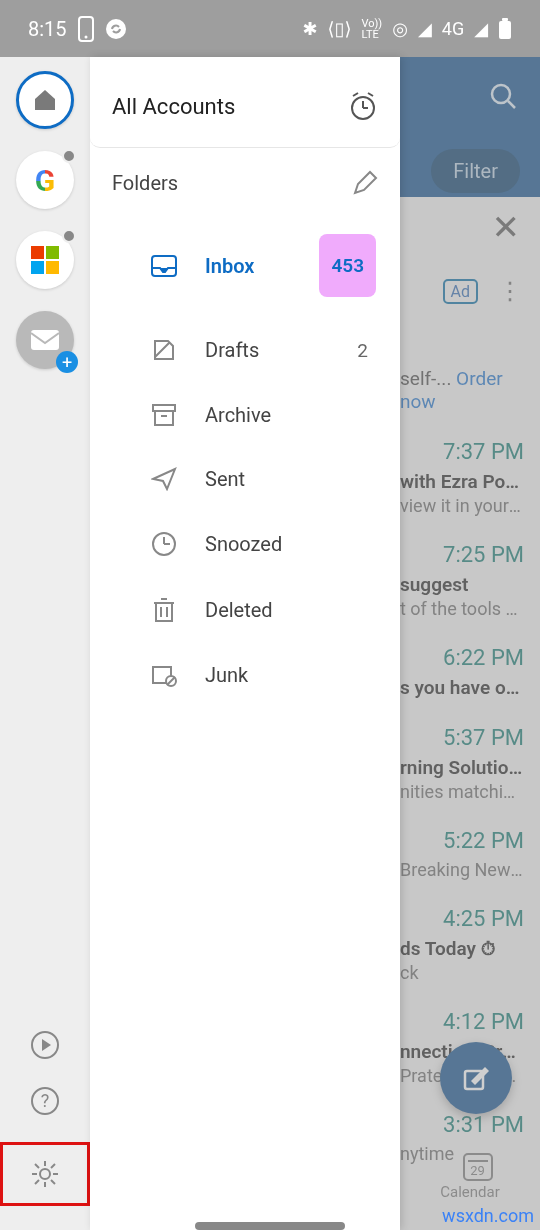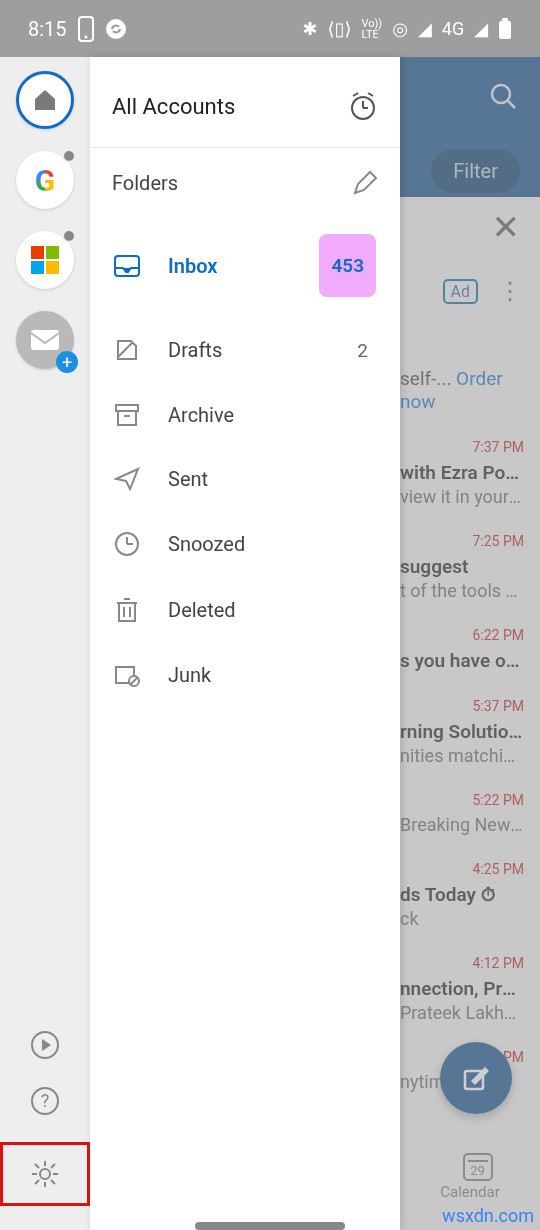--- a/index.html
+++ b/index.html
@@ -15,21 +15,21 @@
   .topbar-blue { position: absolute; top: 0; left: 0; right: 0; height: 140px; background: #0e4d8a; }
   .search-ic { position: absolute; top: 24px; right: 22px; }
   .filter-pill { position: absolute; top: 92px; right: 20px; background: #063a68; color: #b8cee0; padding: 10px 22px; border-radius: 28px; font-size: 20px; }
   .closex { position: absolute; top: 150px; right: 20px; color: #555; font-size: 34px; }
   .ad-row { position: absolute; top: 220px; right: 20px; display: flex; align-items: center; gap: 20px; }
   .ad-box { border: 2px solid #0369a1; color: #2a66b0; font-size: 16px; padding: 1px 6px; border-radius: 5px; }
   .dots { color: #666; font-size: 24px; letter-spacing: -2px; }
 
   .mail-list { position: absolute; top: 310px; left: 400px; right: 16px; color: #444; font-size: 19px; }
   .mail-item { margin-bottom: 26px; }
-  .mail-time { color: #b91c1c; font-size: 14px; text-align: right; margin-bottom: 6px; margin-top: 20px; }
+  .mail-time { color: #0f766e; font-size: 22px; text-align: right; margin-bottom: 6px; margin-top: 20px; }
   .mail-sub { color: #222; font-weight: 600; white-space: nowrap; overflow: hidden; text-overflow: ellipsis; }
   .mail-prev { color: #666; white-space: nowrap; overflow: hidden; text-overflow: ellipsis; font-size: 18px; margin-top: 2px; }
   .order-link { color: #1a6fc9; }
 
   .fab { position: absolute; bottom: 116px; right: 28px; width: 72px; height: 72px; border-radius: 50%; background: #0e4d8a; display: flex; align-items: center; justify-content: center; box-shadow: 0 4px 10px rgba(0,0,0,.3); }
 
   .bottom-nav { position: absolute; bottom: 18px; right: 0; width: 140px; height: 70px; display: flex; flex-direction: column; align-items: center; justify-content: center; color: #777; font-size: 15px; gap: 2px; }
   .cal-ic-box { border: 2px solid #777; border-radius: 5px; width: 30px; height: 28px; font-size: 13px; display: flex; align-items: flex-end; justify-content: center; padding-bottom: 1px; position: relative; margin-left: 15px; }
   .cal-ic-box:before { content:""; position:absolute; top:5px; left:3px; right:3px; height:2px; background:#777; }
 
@@ -45,27 +45,27 @@
   .rail-btn { width: 58px; height: 58px; border-radius: 50%; background: #fff; display: flex; align-items: center; justify-content: center; position: relative; box-shadow: 0 1px 3px rgba(0,0,0,.15); }
   .rail-btn.home { border: 3px solid #0e6cc4; background: #fff; }
   .rail-btn .dotbadge { position: absolute; top: -2px; right: -2px; width: 14px; height: 14px; border-radius: 50%; background: #888; border: 2px solid #eeeeee; }
   .rail-btn.mailacct { background: #b9b9b9; }
   .rail-btn.mailacct .plus { position:absolute; right:-4px; bottom:-4px; width:22px; height:22px; border-radius:50%; background:#1a8fe3; color:#fff; font-size:18px; display:flex; align-items:center; justify-content:center; }
   .rail-bottom { margin-top: auto; display:flex; flex-direction:column; align-items:center; gap:26px; padding-bottom:24px; width:100%; }
   .rail-ic { color:#777; }
   .settings-highlight { border: 3px solid #d11; padding: 14px 20px; width:100%; display:flex; justify-content:center; }
 
   .drawer-panel { position: absolute; top: 57px; left: 90px; width: 310px; bottom: 0; background: #fff; box-shadow: 2px 0 8px rgba(0,0,0,.15); }
-  .panel-header { display:flex; align-items:center; justify-content:space-between; padding: 34px 22px 26px 22px; border-bottom: 1px solid #e6e6e6; }
+  .panel-header { display:flex; align-items:center; justify-content:space-between; padding: 34px 22px 26px 22px; border-bottom: 1px solid #e6e6e6; border-radius: 10px; }
   .panel-title { font-size: 22px; color: #222; }
   .section-row { display:flex; align-items:center; justify-content:space-between; padding: 22px 22px 10px 22px; }
   .section-label { font-size: 20px; color: #444; }
 
   .folder-list { padding: 8px 0; }
-  .folder-item { display:flex; align-items:center; gap: 28px; padding: 20px 24px; font-size: 20px; color: #444; }
+  .folder-item { display:flex; align-items:center; gap: 28px; padding: 20px 24px; font-size: 20px; color: #444; margin-left: 37px; }
   .folder-item.active { color: #0e6cc4; font-weight: 600; }
   .folder-item .spacer { flex: 1; }
   .badge-blue { background: #f0abfc; color: #0e6cc4; font-weight: 600; padding: 20px 12px; border-radius: 8px; font-size: 19px; }
   .badge-grey { color: #666; font-size: 19px; padding-right: 8px; }
   .fi-icon { width: 26px; display:flex; justify-content:center; }
 
   
   .glogo { font-weight:700; font-size:30px; background: conic-gradient(#ea4335 0 90deg,#fbbc05 90deg 180deg,#34a853 180deg 270deg,#4285f4 270deg 360deg); -webkit-background-clip:text; color:transparent; }
   .office-sq { width:28px; height:28px; display:grid; grid-template:1fr 1fr/1fr 1fr; gap:2px; }
   .office-sq div:nth-child(1){background:#eb3c00}

